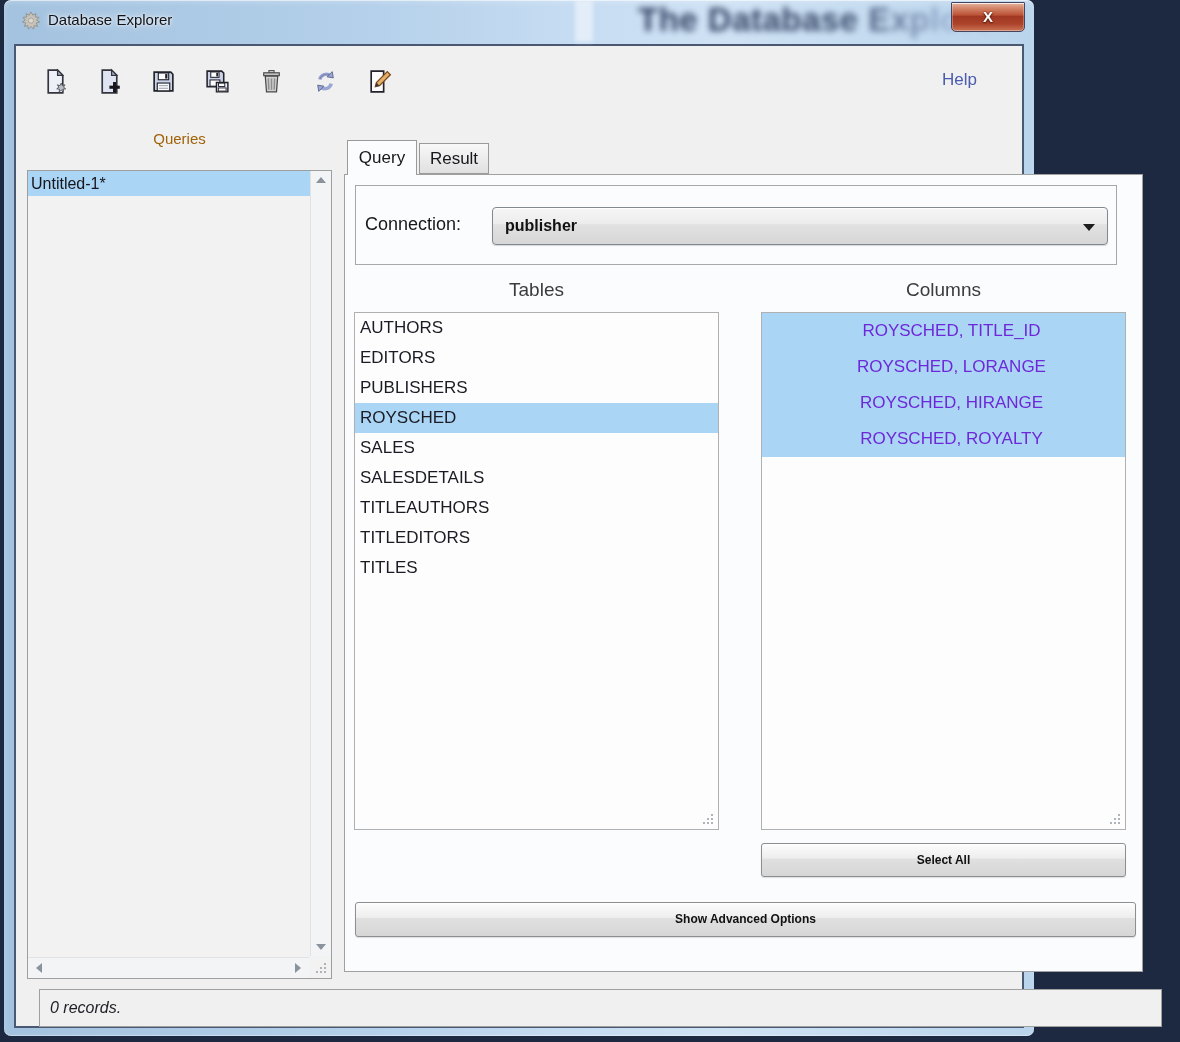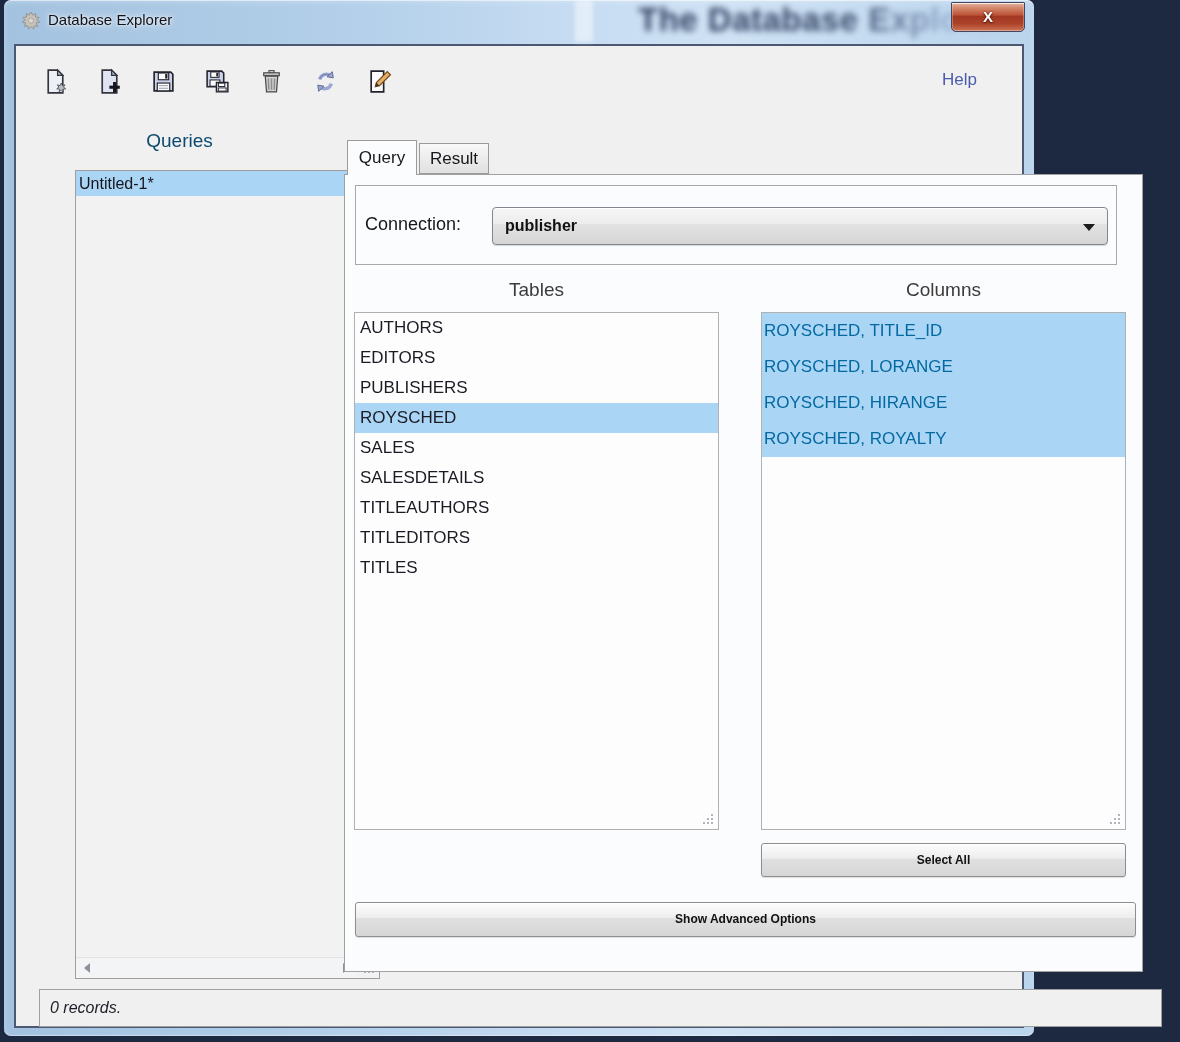--- a/index.html
+++ b/index.html
@@ -46,24 +46,24 @@
   .client{
     position:absolute;left:10px;right:10px;top:44px;bottom:8px;
     background:#f0f0f0;border:2px solid #4a5872;box-sizing:border-box;
   }
   
   .toolbar{position:absolute;left:22px;top:18px;display:flex;gap:20px;}
   .tbtn{width:34px;height:34px;display:flex;align-items:center;justify-content:center;cursor:pointer;}
   .tbtn svg{width:27px;height:27px;}
   .help-link{position:absolute;top:24px;right:45px;font-size:17px;color:#4b5cb0;cursor:pointer;}
   
-  .q-header{position:absolute;left:11px;top:84px;width:305px;text-align:center;font-size:19px;color:#0c4a6e;}
+  .q-header{position:absolute;left:11px;top:84px;width:305px;text-align:center;font-size:15px;color:#a16207;}
   .q-listbox{
     position:absolute;left:11px;top:124px;width:305px;height:809px;
-    background:#f2f2f2;border:1px solid #9e9e9e;box-sizing:border-box;margin-left:48px;
+    background:#f2f2f2;border:1px solid #9e9e9e;box-sizing:border-box;
   }
   .q-rows{position:absolute;left:0;top:0;right:21px;bottom:22px;overflow:hidden;}
   .q-row{height:25px;line-height:25px;font-size:16px;color:#16161d;padding-left:3px;cursor:pointer;}
   .q-row.selected{background:#abd5f5;}
   .vscroll{
     position:absolute;top:0;right:0;width:21px;bottom:22px;
     background:#f3f4f6;border-left:1px solid #e2e2e2;
     display:flex;flex-direction:column;justify-content:space-between;align-items:center;
     padding:6px 0;box-sizing:border-box;
   }
@@ -107,21 +107,21 @@
   .sec-header{position:absolute;width:365px;text-align:center;font-size:19px;color:#3c3c3c;top:104px;}
   .hdr-tables{left:9px;}
   .hdr-columns{left:416px;}
   .listbox{
     position:absolute;top:137px;width:365px;height:518px;box-sizing:border-box;
     background:#fdfdfe;border:1px solid #b0b0b0;overflow:hidden;
   }
   .lb-tables{left:9px;}
   .lb-columns{left:416px;}
   .t-row{height:30px;line-height:30px;font-size:17px;color:#1b1b24;padding-left:5px;cursor:pointer;}
-  .c-row{height:36px;line-height:36px;font-size:17px;color:#0369a1;padding-left:2px;cursor:pointer;}
+  .c-row{height:36px;line-height:36px;font-size:17px;color:#6d28d9;padding-left:16px;cursor:pointer;text-align:center;}
   .t-row.selected,.c-row.selected{background:#abd5f5;}
   
   .push-btn{
     position:absolute;box-sizing:border-box;border:1px solid #8e8e8e;border-radius:3px;
     background:linear-gradient(180deg,#fdfdfd,#ededed 45%,#e0e0e0 46%,#d6d6d6);
     box-shadow:inset 0 1px 0 #fff,0 1px 1px rgba(0,0,0,.12);
     font-size:12px;font-weight:600;color:#111;text-align:center;cursor:pointer;
   }
   .btn-select-all{left:416px;top:668px;width:365px;height:34px;line-height:32px;}
   .btn-advanced{left:10px;top:727px;width:781px;height:35px;line-height:33px;}

